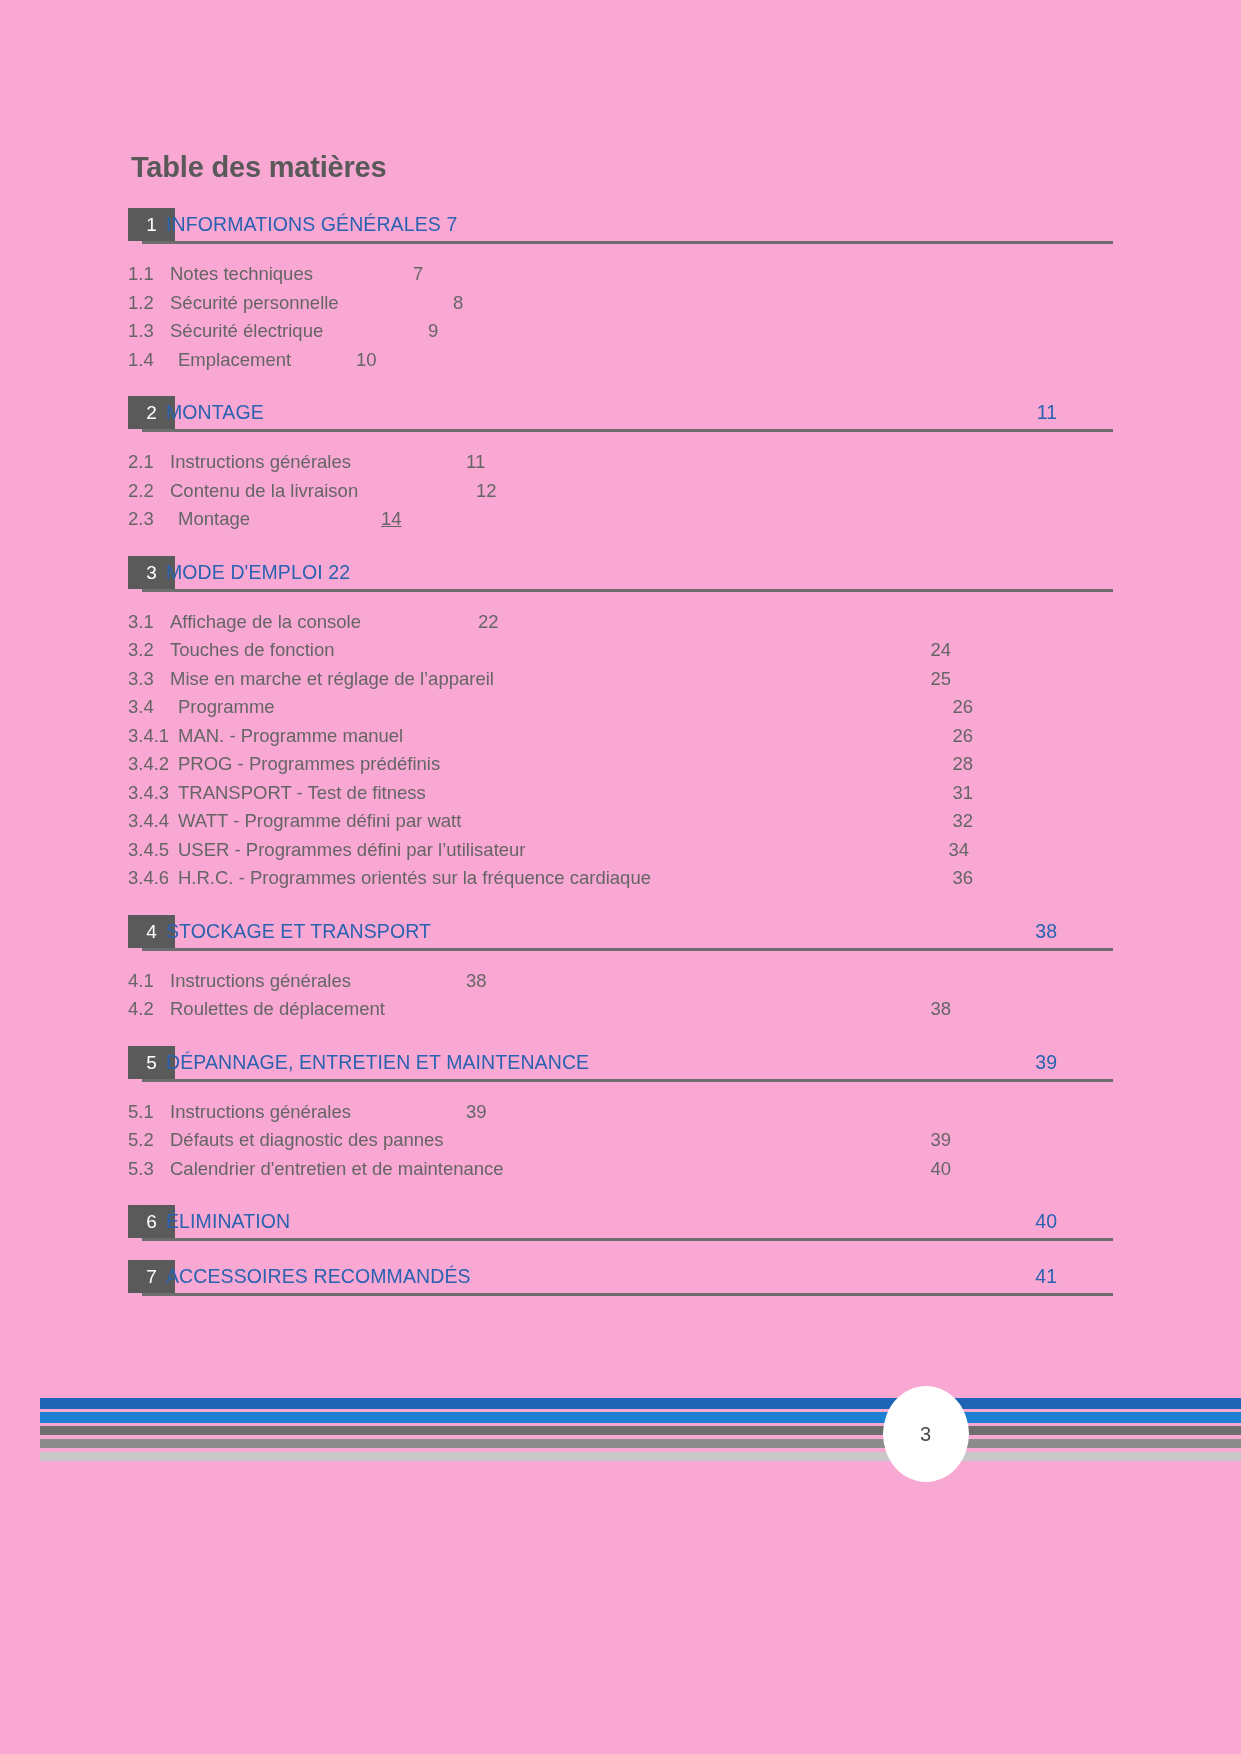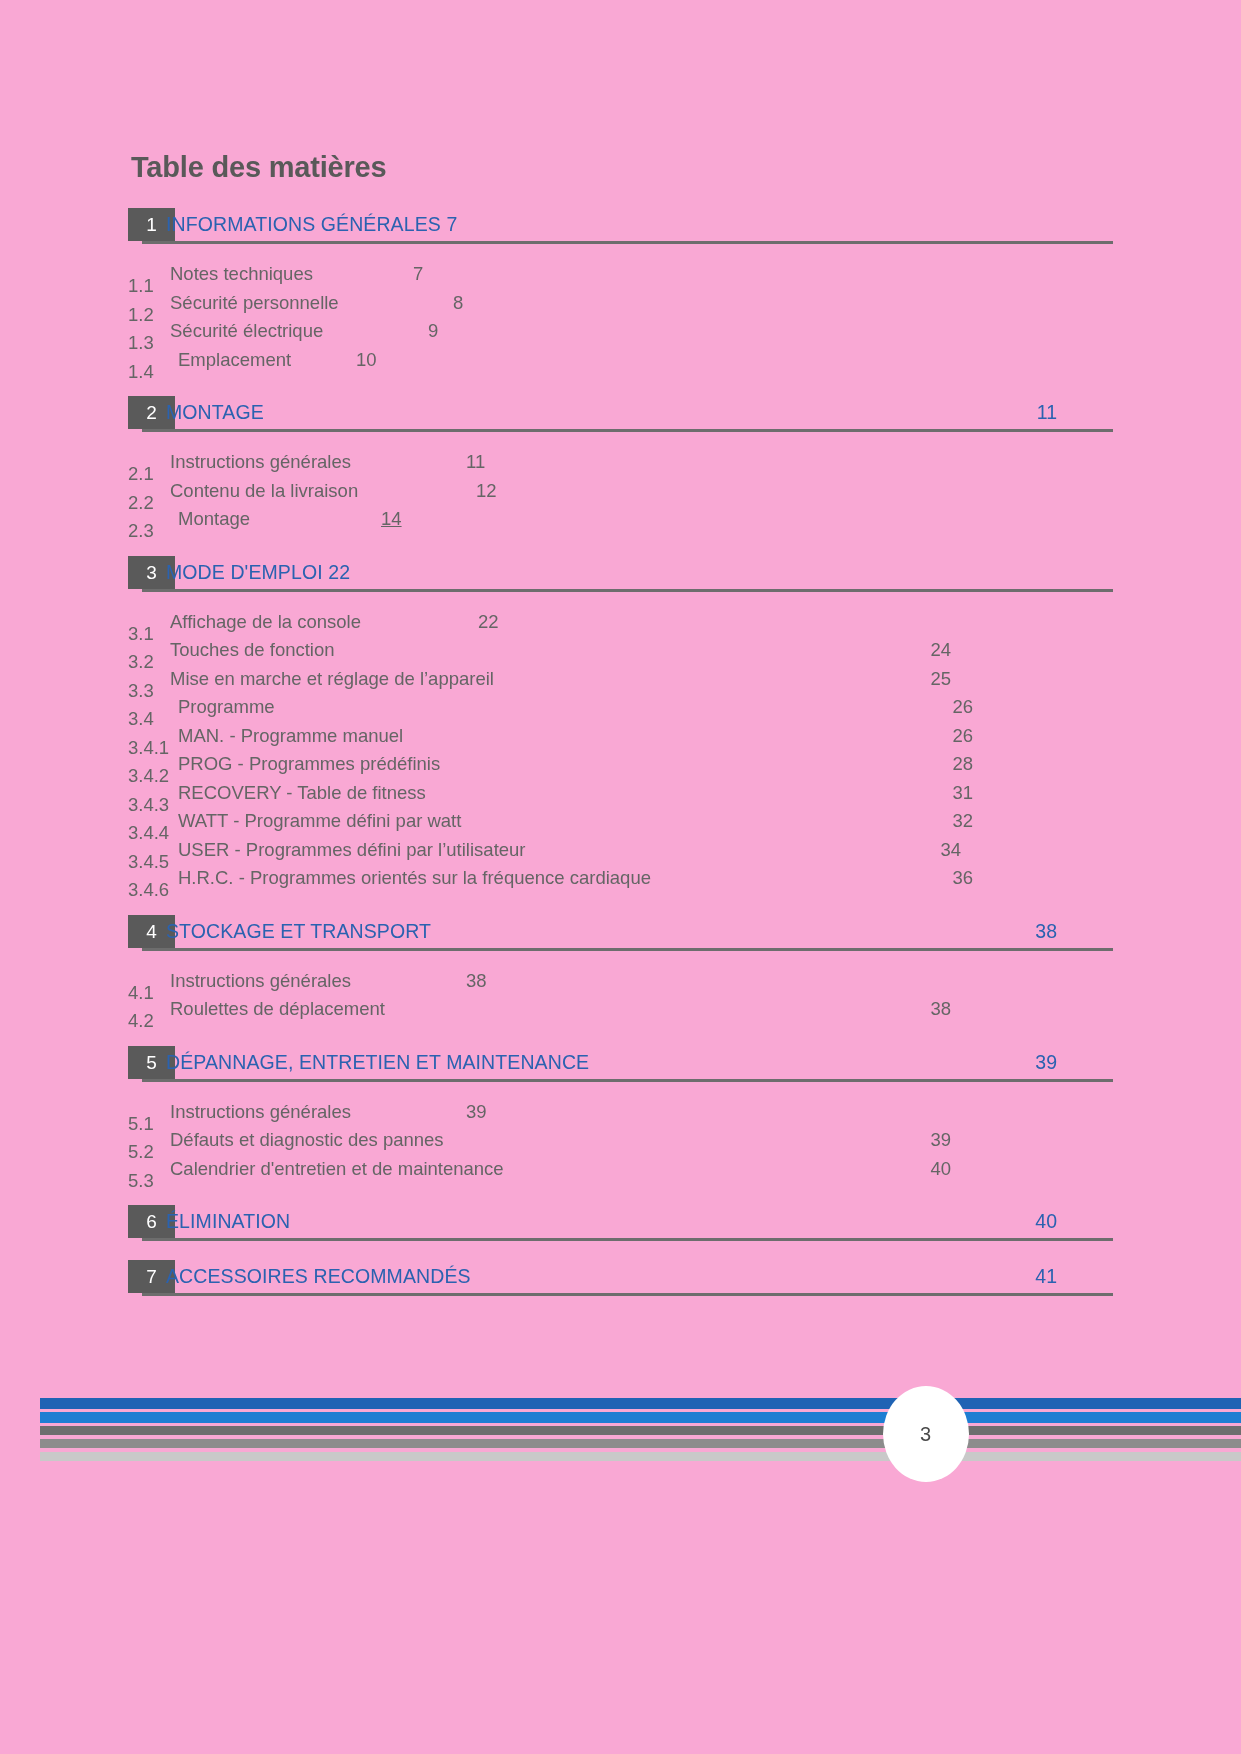--- a/index.html
+++ b/index.html
@@ -101,21 +101,21 @@
   .entry {
     position: relative;
     height: 28.5px;
     font-size: 18.5px;
     color: #656565;
     white-space: nowrap;
   }
   .entry-num {
     position: absolute;
     left: 0;
-    top: 12px;
+    top: 0;
     line-height: 28.5px;
   }
   .entry-label {
     position: absolute;
     left: 42px;
     top: 0;
     line-height: 28.5px;
   }
   .entry-label.wide { left: 50px; }
   .entry-inline-page {
@@ -282,32 +282,32 @@
           <span class="entry-label wide">MAN. - Programme manuel</span>
           <span class="entry-right-page" style="right: 140px;">26</span>
         </div>
         <div class="entry">
           <span class="entry-num">3.4.2</span>
           <span class="entry-label wide">PROG - Programmes prédéfinis</span>
           <span class="entry-right-page" style="right: 140px;">28</span>
         </div>
         <div class="entry">
           <span class="entry-num">3.4.3</span>
-          <span class="entry-label wide">RECOVERY - Table de fitness</span>
+          <span class="entry-label wide">TRANSPORT - Test de fitness</span>
           <span class="entry-right-page" style="right: 140px;">31</span>
         </div>
         <div class="entry">
           <span class="entry-num">3.4.4</span>
           <span class="entry-label wide">WATT - Programme défini par watt</span>
           <span class="entry-right-page" style="right: 140px;">32</span>
         </div>
         <div class="entry">
           <span class="entry-num">3.4.5</span>
           <span class="entry-label wide">USER - Programmes défini par l’utilisateur</span>
-          <span class="entry-right-page" style="right: 152px;">34</span>
+          <span class="entry-right-page" style="right: 144px;">34</span>
         </div>
         <div class="entry">
           <span class="entry-num">3.4.6</span>
           <span class="entry-label wide">H.R.C. - Programmes orientés sur la fréquence cardiaque</span>
           <span class="entry-right-page" style="right: 140px;">36</span>
         </div>
       </div>
       <div class="chapter">
         <div class="chapter-numbox">4</div>
         <div class="chapter-title">STOCKAGE ET TRANSPORT</div>

